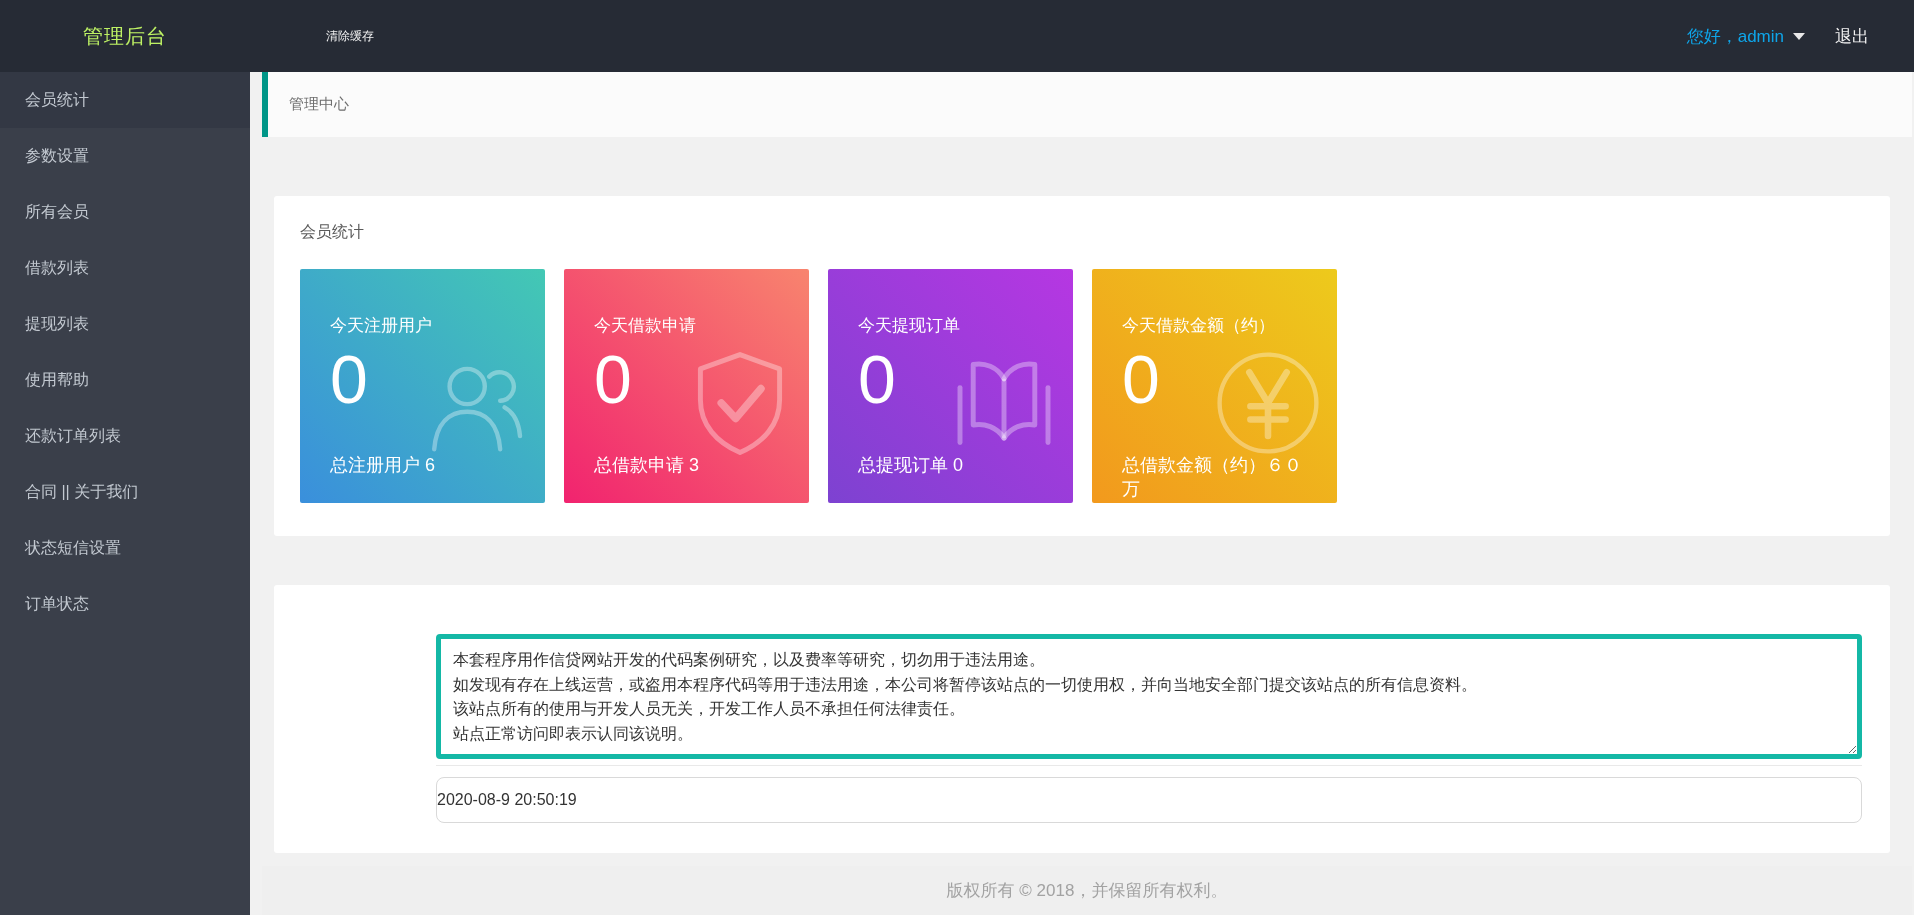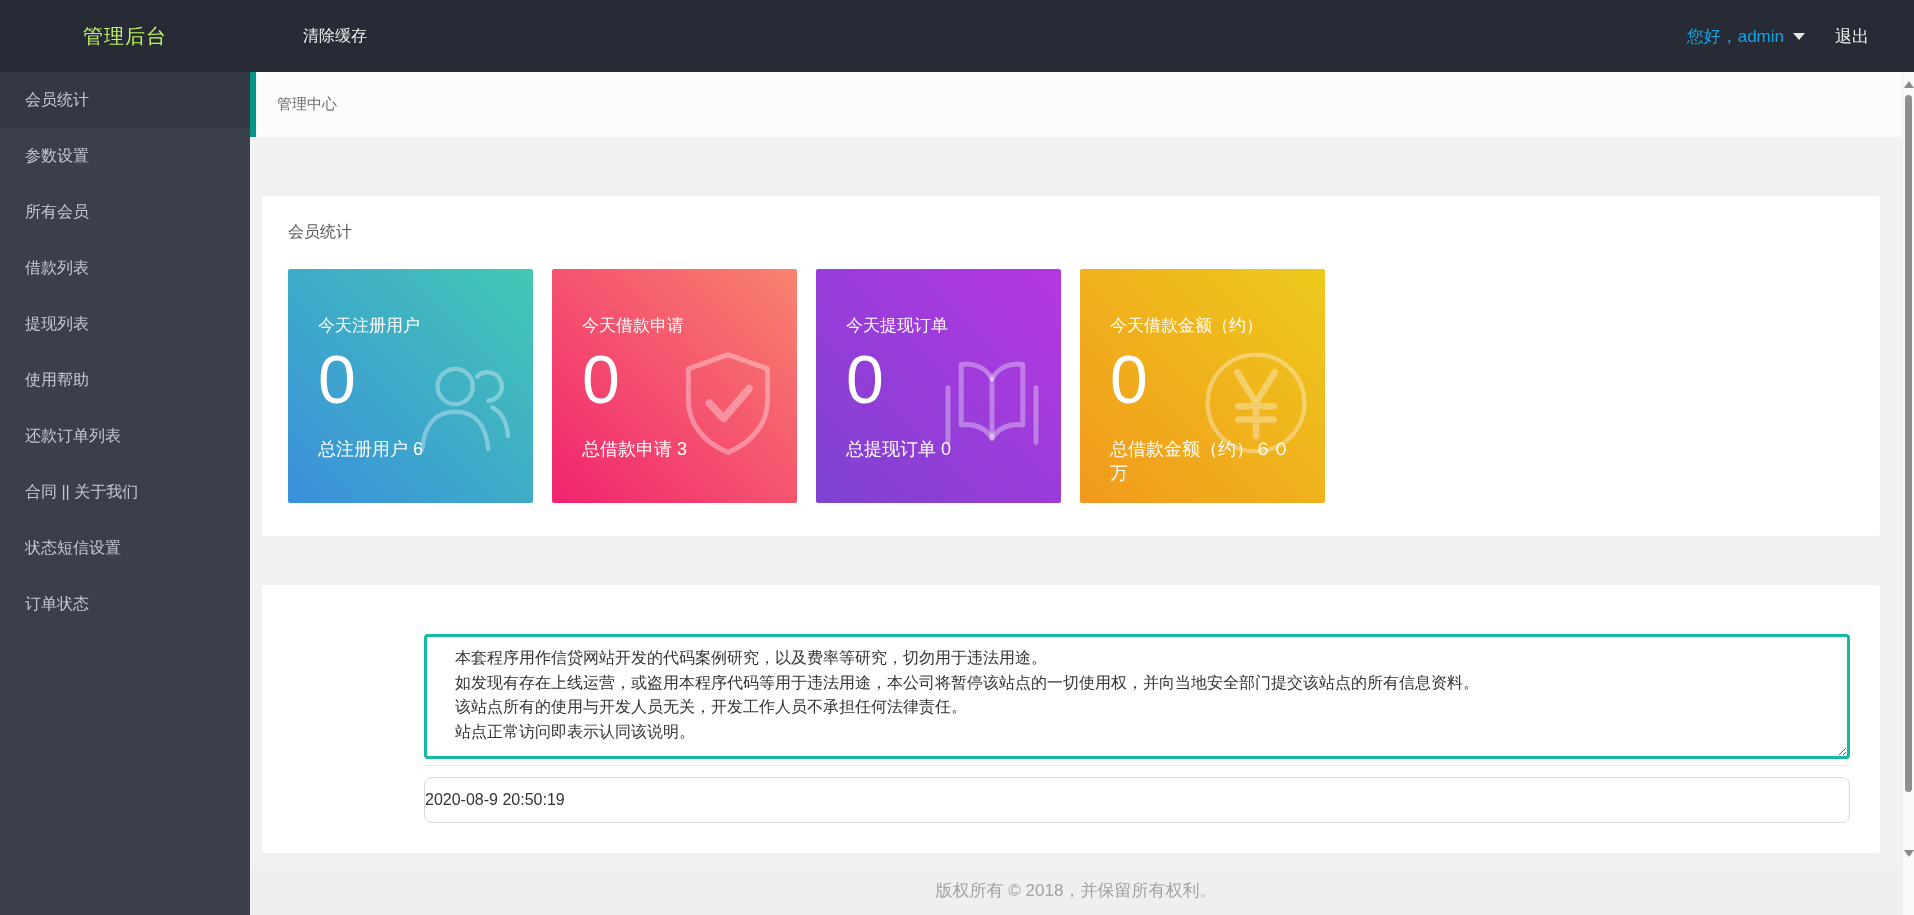--- a/index.html
+++ b/index.html
@@ -2,57 +2,57 @@
 <html><head>
 <meta charset="utf-8">
 <style>
   * { box-sizing: border-box; margin: 0; padding: 0; }
   html,body { width:1914px; height:915px; overflow:hidden;
     font-family:"Liberation Sans","DejaVu Sans",sans-serif; background:#f1f1f1; }
 
   
   .topbar { height:72px; background:#262b35; display:flex; align-items:center; }
   .brand { width:250px; text-align:center; font-size:20px; color:#bef264; letter-spacing:1px; cursor:pointer; }
-  .top-menu-item { margin-left:53px; font-size:16px; color:#f2f2f2; cursor:pointer; }
+  .top-menu-item { margin-left:76px; font-size:12px; color:#f2f2f2; cursor:pointer; }
   .top-right { margin-left:auto; display:flex; align-items:center; margin-right:45px; }
   .greeting { color:#0ea5e9; font-size:17px; display:flex; align-items:center; cursor:pointer; }
   .caret { width:0; height:0; border-left:6px solid transparent; border-right:6px solid transparent;
     border-top:7px solid #e8e8e8; margin-left:9px; }
   .logout { color:#f2f2f2; font-size:17px; margin-left:30px; cursor:pointer; }
 
   
-  .frame { display:flex; height:843px; }
+  .frame { display:flex; height:843px;gap:12px; }
   .sidebar { width:250px; background:#3a3f4a; flex:none; }
   .side-item { height:56px; line-height:56px; padding-left:25px; font-size:16px;
     color:#c3c9d1; cursor:pointer; }
   .side-item.active { background:#333844; }
   .main { flex:1; background:#f1f1f1; display:flex; flex-direction:column;justify-content:center; }
 
   
   .breadcrumb { height:65px; background:#fbfbfb; border-left:6px solid #009688;
     display:flex; align-items:center; padding-left:21px; font-size:15px; color:#6e6e6e; flex:none; }
 
   
   .panel { background:#ffffff; border-radius:3px; margin:0 22px 0 12px; }
   .panel-stats { margin-top:59px; padding:26px 26px 33px; }
   .panel-title { font-size:16px; color:#595959; }
   .cards { display:flex; gap:19px; margin-top:26px; }
   .card { width:245px; height:234px; border-radius:2px; position:relative;
     padding:45px 30px 0; color:#ffffff; overflow:hidden; }
   .card-title { font-size:17px; }
   .card-value { font-size:68px; font-weight:200; line-height:1; margin-top:8px; }
-  .card-foot { font-size:18px; margin-top:24px; }
+  .card-foot { font-size:18px; margin-top:40px; }
   .card-icon { position:absolute; right:14px; top:76px; width:110px; height:116px;
     color:rgba(255,255,255,0.34); }
   .card-icon svg { width:100%; height:100%; }
 
   .panel-notice { margin-top:49px; padding:20px 28px 30px 26px; }
   .notice-form { margin-left:136px; margin-top:29px; }
-  .notice-textarea { width:1426px; height:125px; resize:vertical; border:3px solid #14b8a6;
-    border-radius:4px; padding:9px 28px; font-size:16px; line-height:24.7px; color:#333;
+  .notice-textarea { width:1426px; height:125px; resize:vertical; border:5px solid #14b8a6;
+    border-radius:4px; padding:9px 12px; font-size:16px; line-height:24.7px; color:#333;
     font-family:"Liberation Sans","DejaVu Sans",sans-serif; outline:none; display:block; }
   .form-divider { width:1426px; height:1px; background:#e9e9e9; margin-top:6px; }
   .notice-date { width:1426px; height:46px; margin-top:11px; border:1px solid #d9d9d9;
     border-radius:8px; padding:0 0; font-size:16px; color:#333;
     font-family:"Liberation Sans","DejaVu Sans",sans-serif; outline:none; display:block; }
 
   
   .footer { margin-top:auto; height:49px; background:#efefef; display:flex;
     align-items:center; justify-content:center; font-size:17px; color:#a2a2a2; flex:none; }
 

